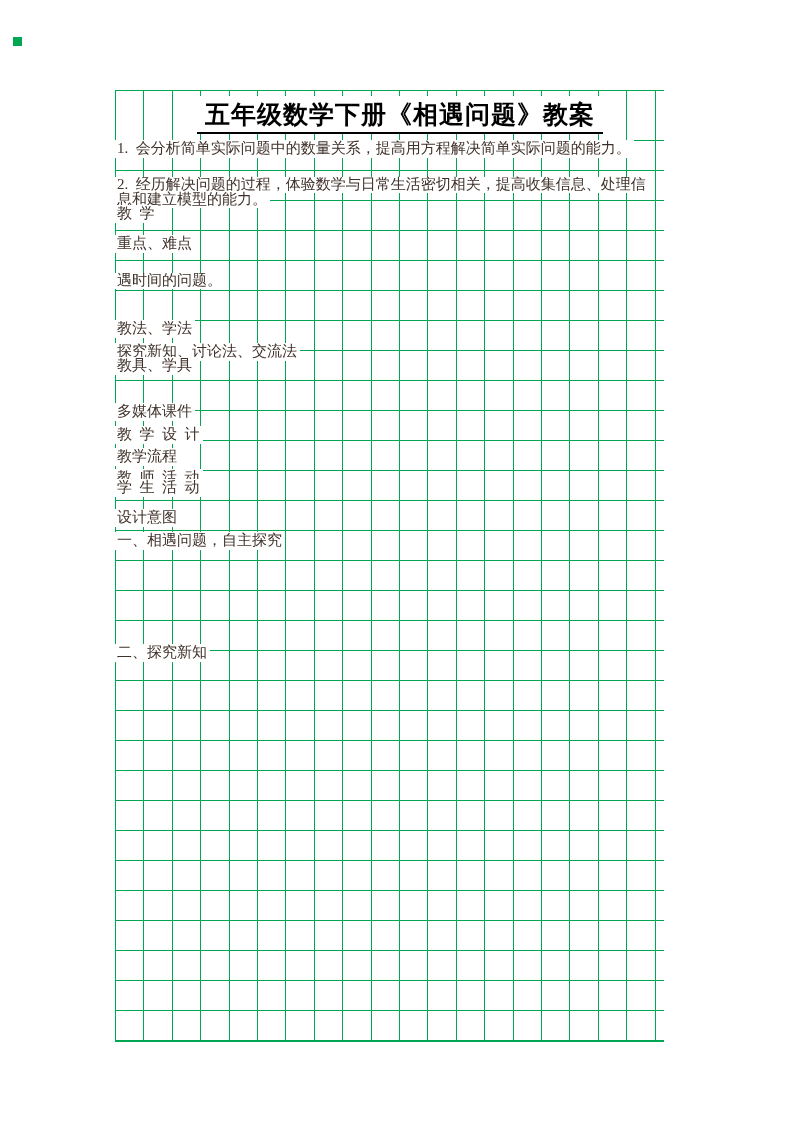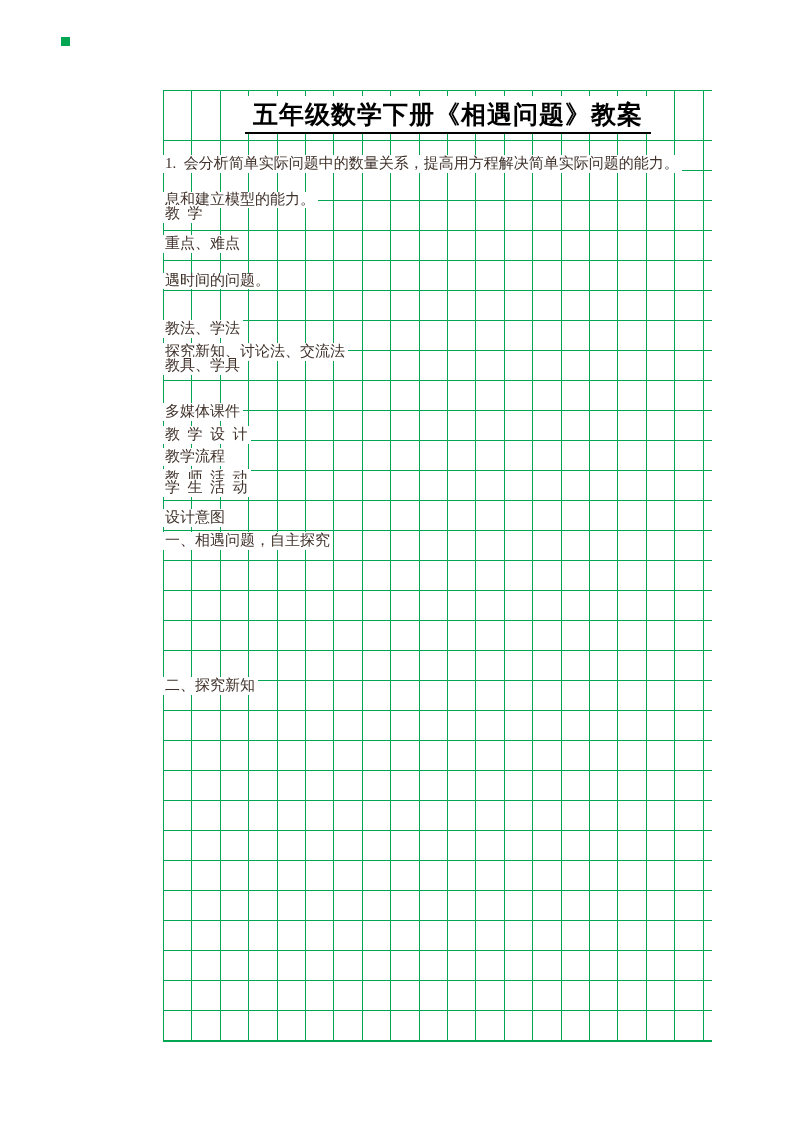--- a/index.html
+++ b/index.html
@@ -7,21 +7,20 @@
     padding: 0;
     background: #ffffff;
   }
   .page {
     position: relative;
     width: 664px;
     height: 1131px;
     background: #ffffff;
     overflow: hidden;
     font-family: "Liberation Serif", serif;
-    margin-left: 48px;
   }
   .corner-marker {
     position: absolute;
     left: 13px;
     top: 37px;
     width: 9px;
     height: 9px;
     background: var(--grid-color, #00a651);
   }
   .grid-paper {
@@ -701,30 +700,31 @@
       <div class="grid-cell"></div>
       <div class="grid-cell"></div>
       <div class="grid-cell"></div>
       <div class="grid-cell"></div>
     </div>
 
   <div class="title-row">
     <span class="title-text">五年级数学下册《相遇问题》教案</span>
   </div>
 
-  <div class="doc-line" style="top:155px">1.  会分析简单实际问题中的数量关系，提高用方程解决简单实际问题的能力。</div>
+  <div class="doc-line" style="top:140px">1.  会分析简单实际问题中的数量关系，提高用方程解决简单实际问题的能力。</div>
+  <div class="doc-line" style="top:177px; line-height:15px">2.  经历解决问题的过程，体验数学与日常生活密切相关，提高收集信息、处理信</div>
   <div class="doc-line" style="top:192px; line-height:15px">息和建立模型的能力。</div>
   <div class="doc-line" style="top:205px">教  学</div>
   <div class="doc-line" style="top:235px">重点、难点</div>
   <div class="doc-line" style="top:273px; line-height:15px">遇时间的问题。</div>
   <div class="doc-line" style="top:320px">教法、学法</div>
   <div class="doc-line" style="top:343px">探究新知、讨论法、交流法</div>
   <div class="doc-line" style="top:357px">教具、学具</div>
   <div class="doc-line" style="top:403px">多媒体课件</div>
   <div class="doc-line" style="top:426px">教  学  设  计</div>
   <div class="doc-line" style="top:448px">教学流程</div>
   <div class="doc-line" style="top:469px">教  师  活  动</div>
   <div class="doc-line" style="top:479px">学  生  活  动</div>
   <div class="doc-line" style="top:509px">设计意图</div>
   <div class="doc-line" style="top:532px">一、相遇问题，自主探究</div>
-  <div class="doc-line" style="top:677px">二、探究新知</div>
+  <div class="doc-line" style="top:644px">二、探究新知</div>
 
 </div>
 
 </body></html>

